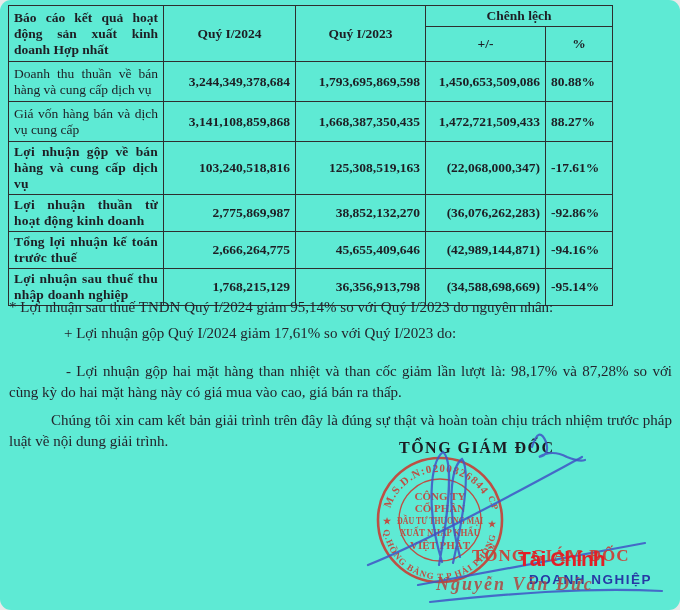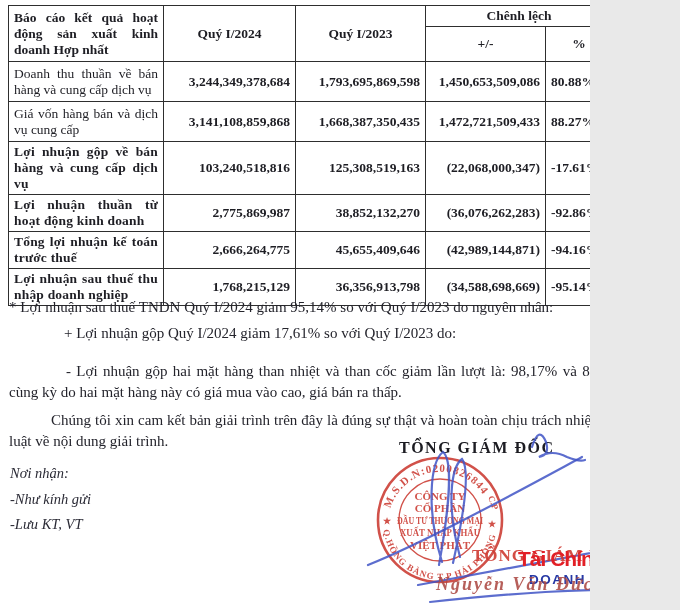--- a/index.html
+++ b/index.html
@@ -1,19 +1,20 @@
 <!DOCTYPE html>
 <html><head>
 <meta charset="utf-8">
 <style>
   html,body{margin:0;padding:0;background:#e9e9e9;}
   .page{
-    position:relative;width:590px;height:610px;background:#ffffff;
+    position:relative;width:680px;height:610px;background:#5eead4;
     font-family:"Liberation Serif","DejaVu Serif",serif;color:#1e1e24;
     overflow:hidden;
+    border-radius:11px;
   }
   
   table.report{
     position:absolute;left:8px;top:5px;width:604px;
     border-collapse:collapse;table-layout:fixed;
   }
   table.report td,table.report th{
     border:1.6px solid #2e2e2e;vertical-align:middle;
     font-size:13.5px;line-height:16px;padding:2px 5px;
   }
@@ -129,25 +130,20 @@
 
   <div class="notes">
     <p class="n1">* Lợi nhuận sau thuế TNDN Quý I/2024 giảm 95,14% so với Quý I/2023 do nguyên nhân:</p>
     <p class="n2">+ Lợi nhuận gộp Quý I/2024 giảm 17,61% so với Quý I/2023 do:</p>
     <p class="n3">- Lợi nhuận gộp hai mặt hàng than nhiệt và than cốc giảm lần lượt là: 98,17% và 87,28% so với cùng kỳ do hai mặt hàng này có giá mua vào cao, giá bán ra thấp.</p>
     <p class="n4">Chúng tôi xin cam kết bản giải trình trên đây là đúng sự thật và hoàn toàn chịu trách nhiệm trước pháp luật về nội dung giải trình.</p>
   </div>
 
   <div class="director-title">TỔNG GIÁM ĐỐC</div>
 
-  <div class="recipients">
-    <div class="head">Nơi nhận:</div>
-    <div class="item">-Như kính gửi</div>
-    <div class="item">-Lưu KT, VT</div>
-  </div>
 
   <svg class="stamp-layer" width="360" height="195" viewBox="0 0 360 195">
     <g opacity="0.88">
       <circle class="stamp-stroke" cx="120" cy="105" r="62" stroke-width="2.6"></circle>
       <circle class="stamp-stroke" cx="120" cy="105" r="41" stroke-width="1.3"></circle>
       <defs>
         <path id="arcTop" d="M 69 119 A 52 52 0 1 1 171 119"></path>
         <path id="arcBottom" d="M 64 97 A 57 57 0 1 0 176 97"></path>
       </defs>
       <text class="stamp-text" font-size="11" letter-spacing="1">

